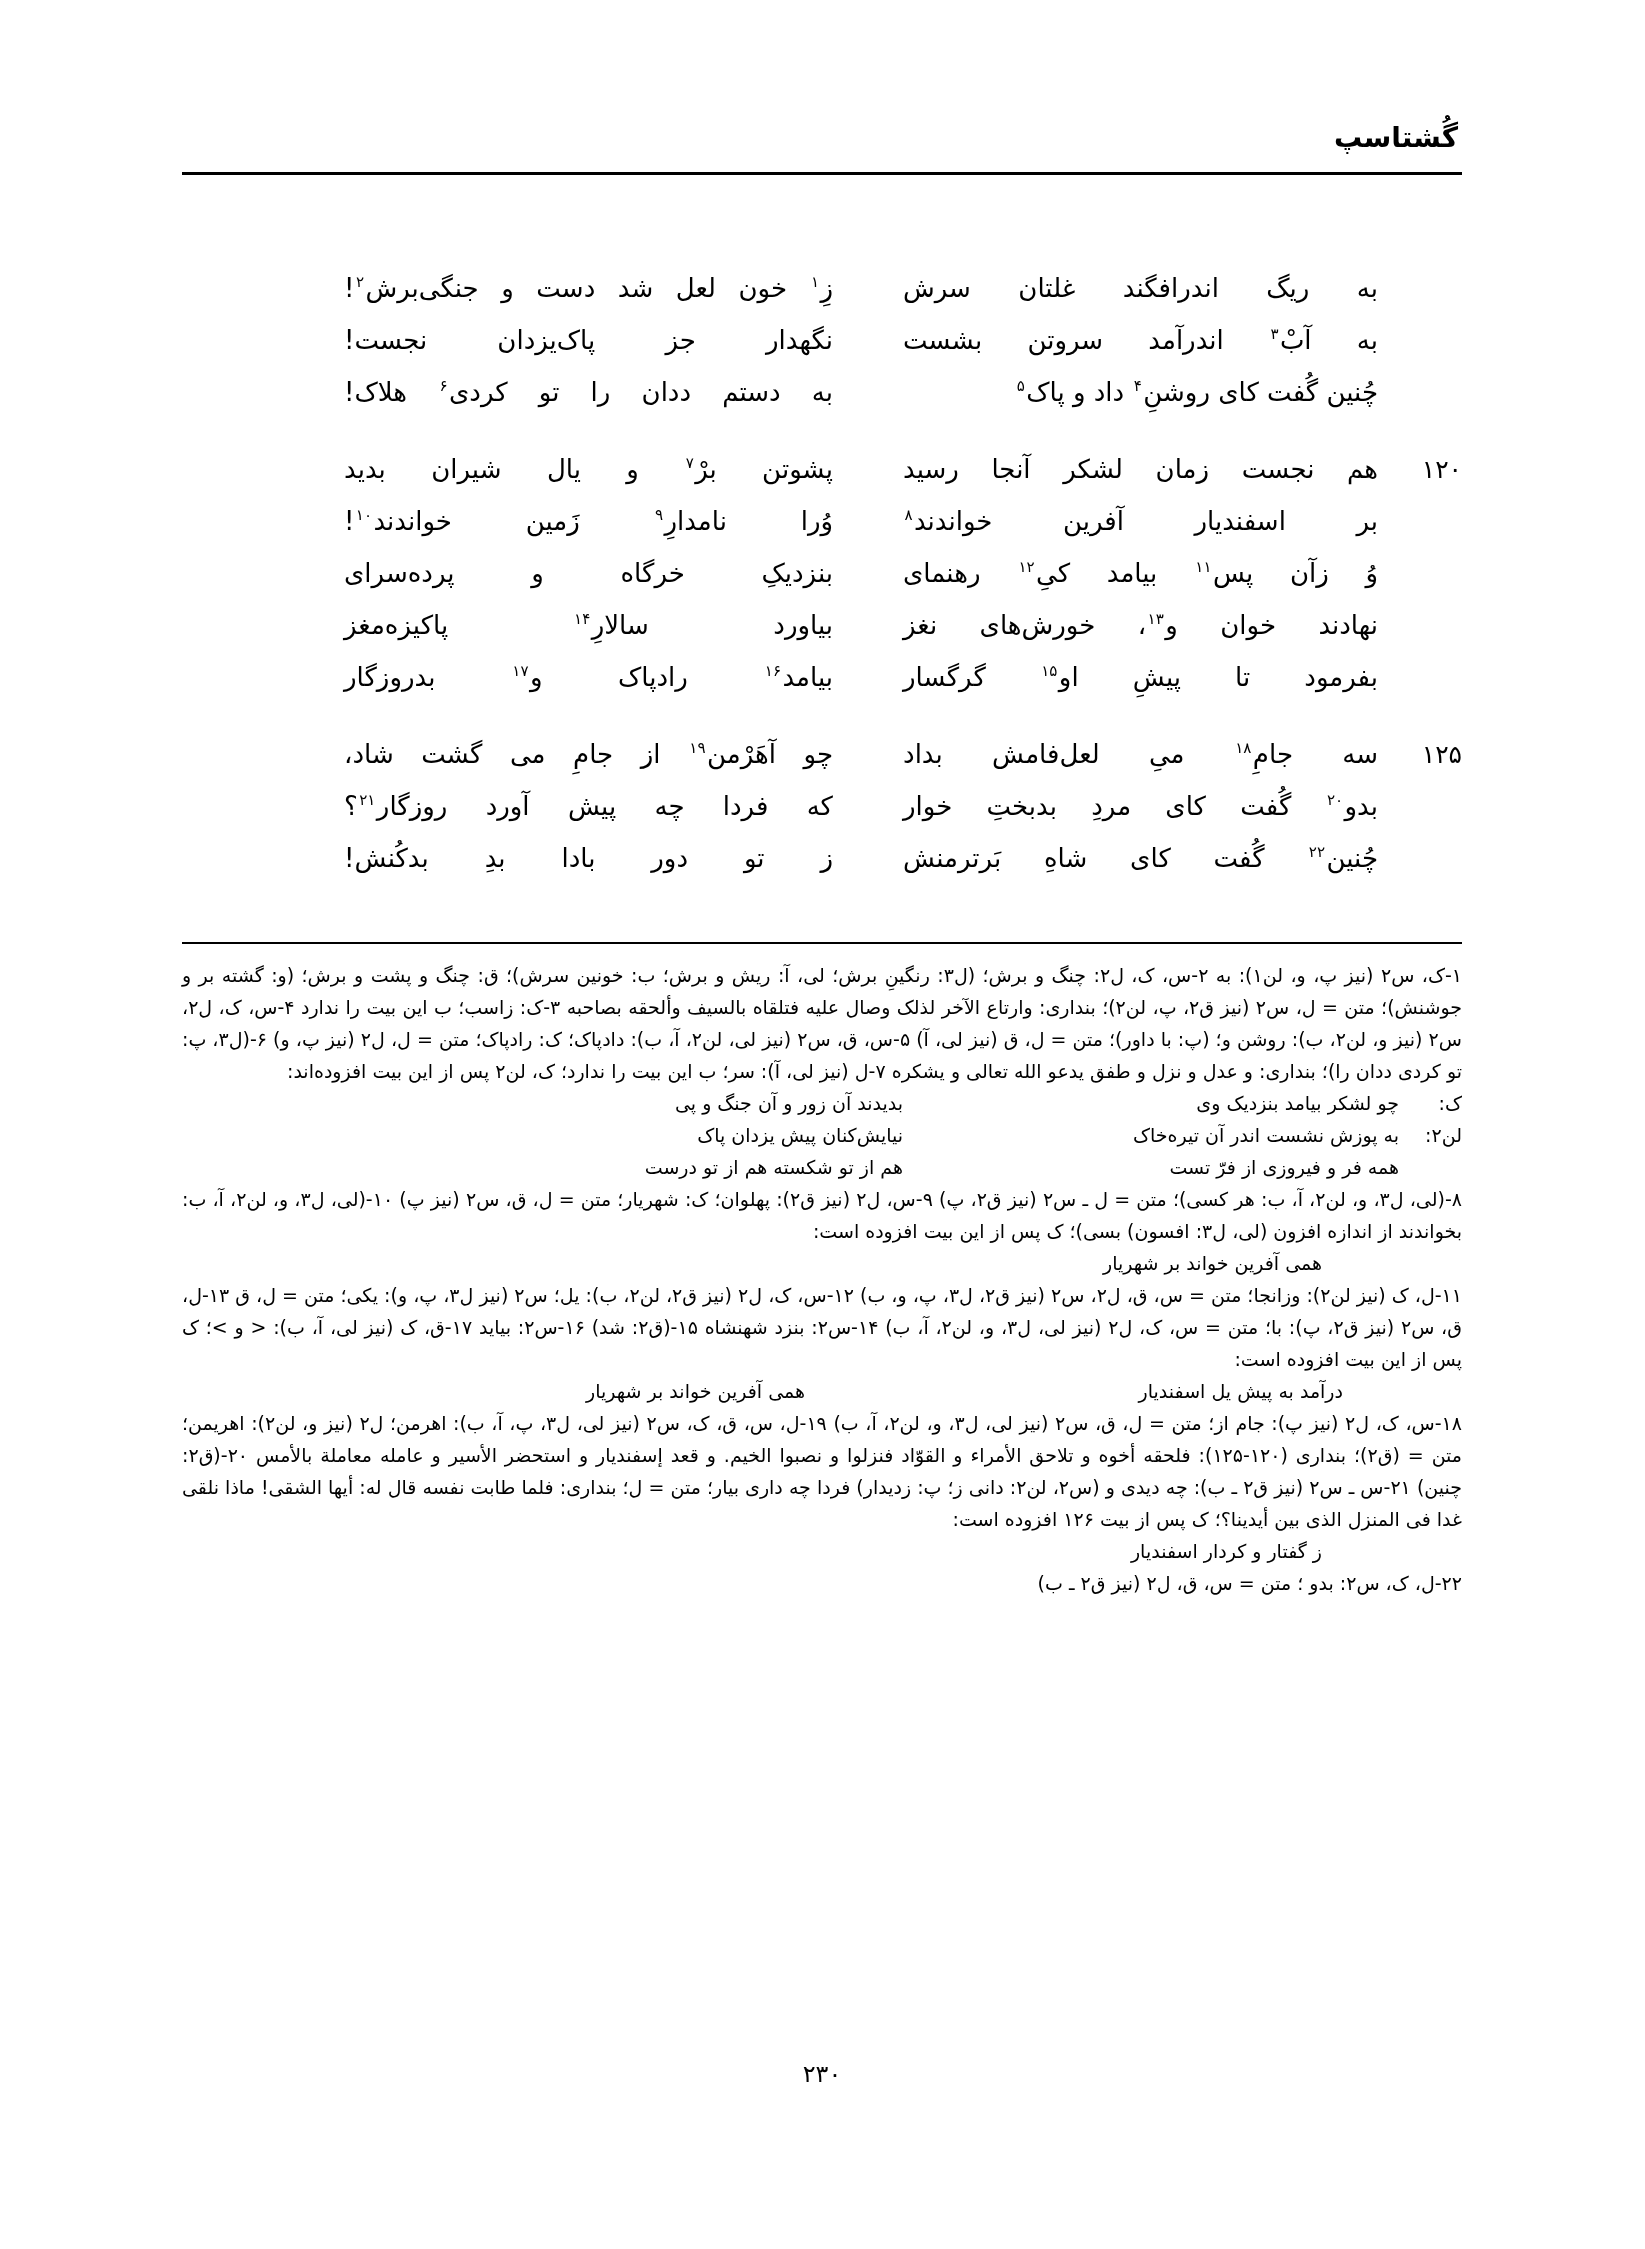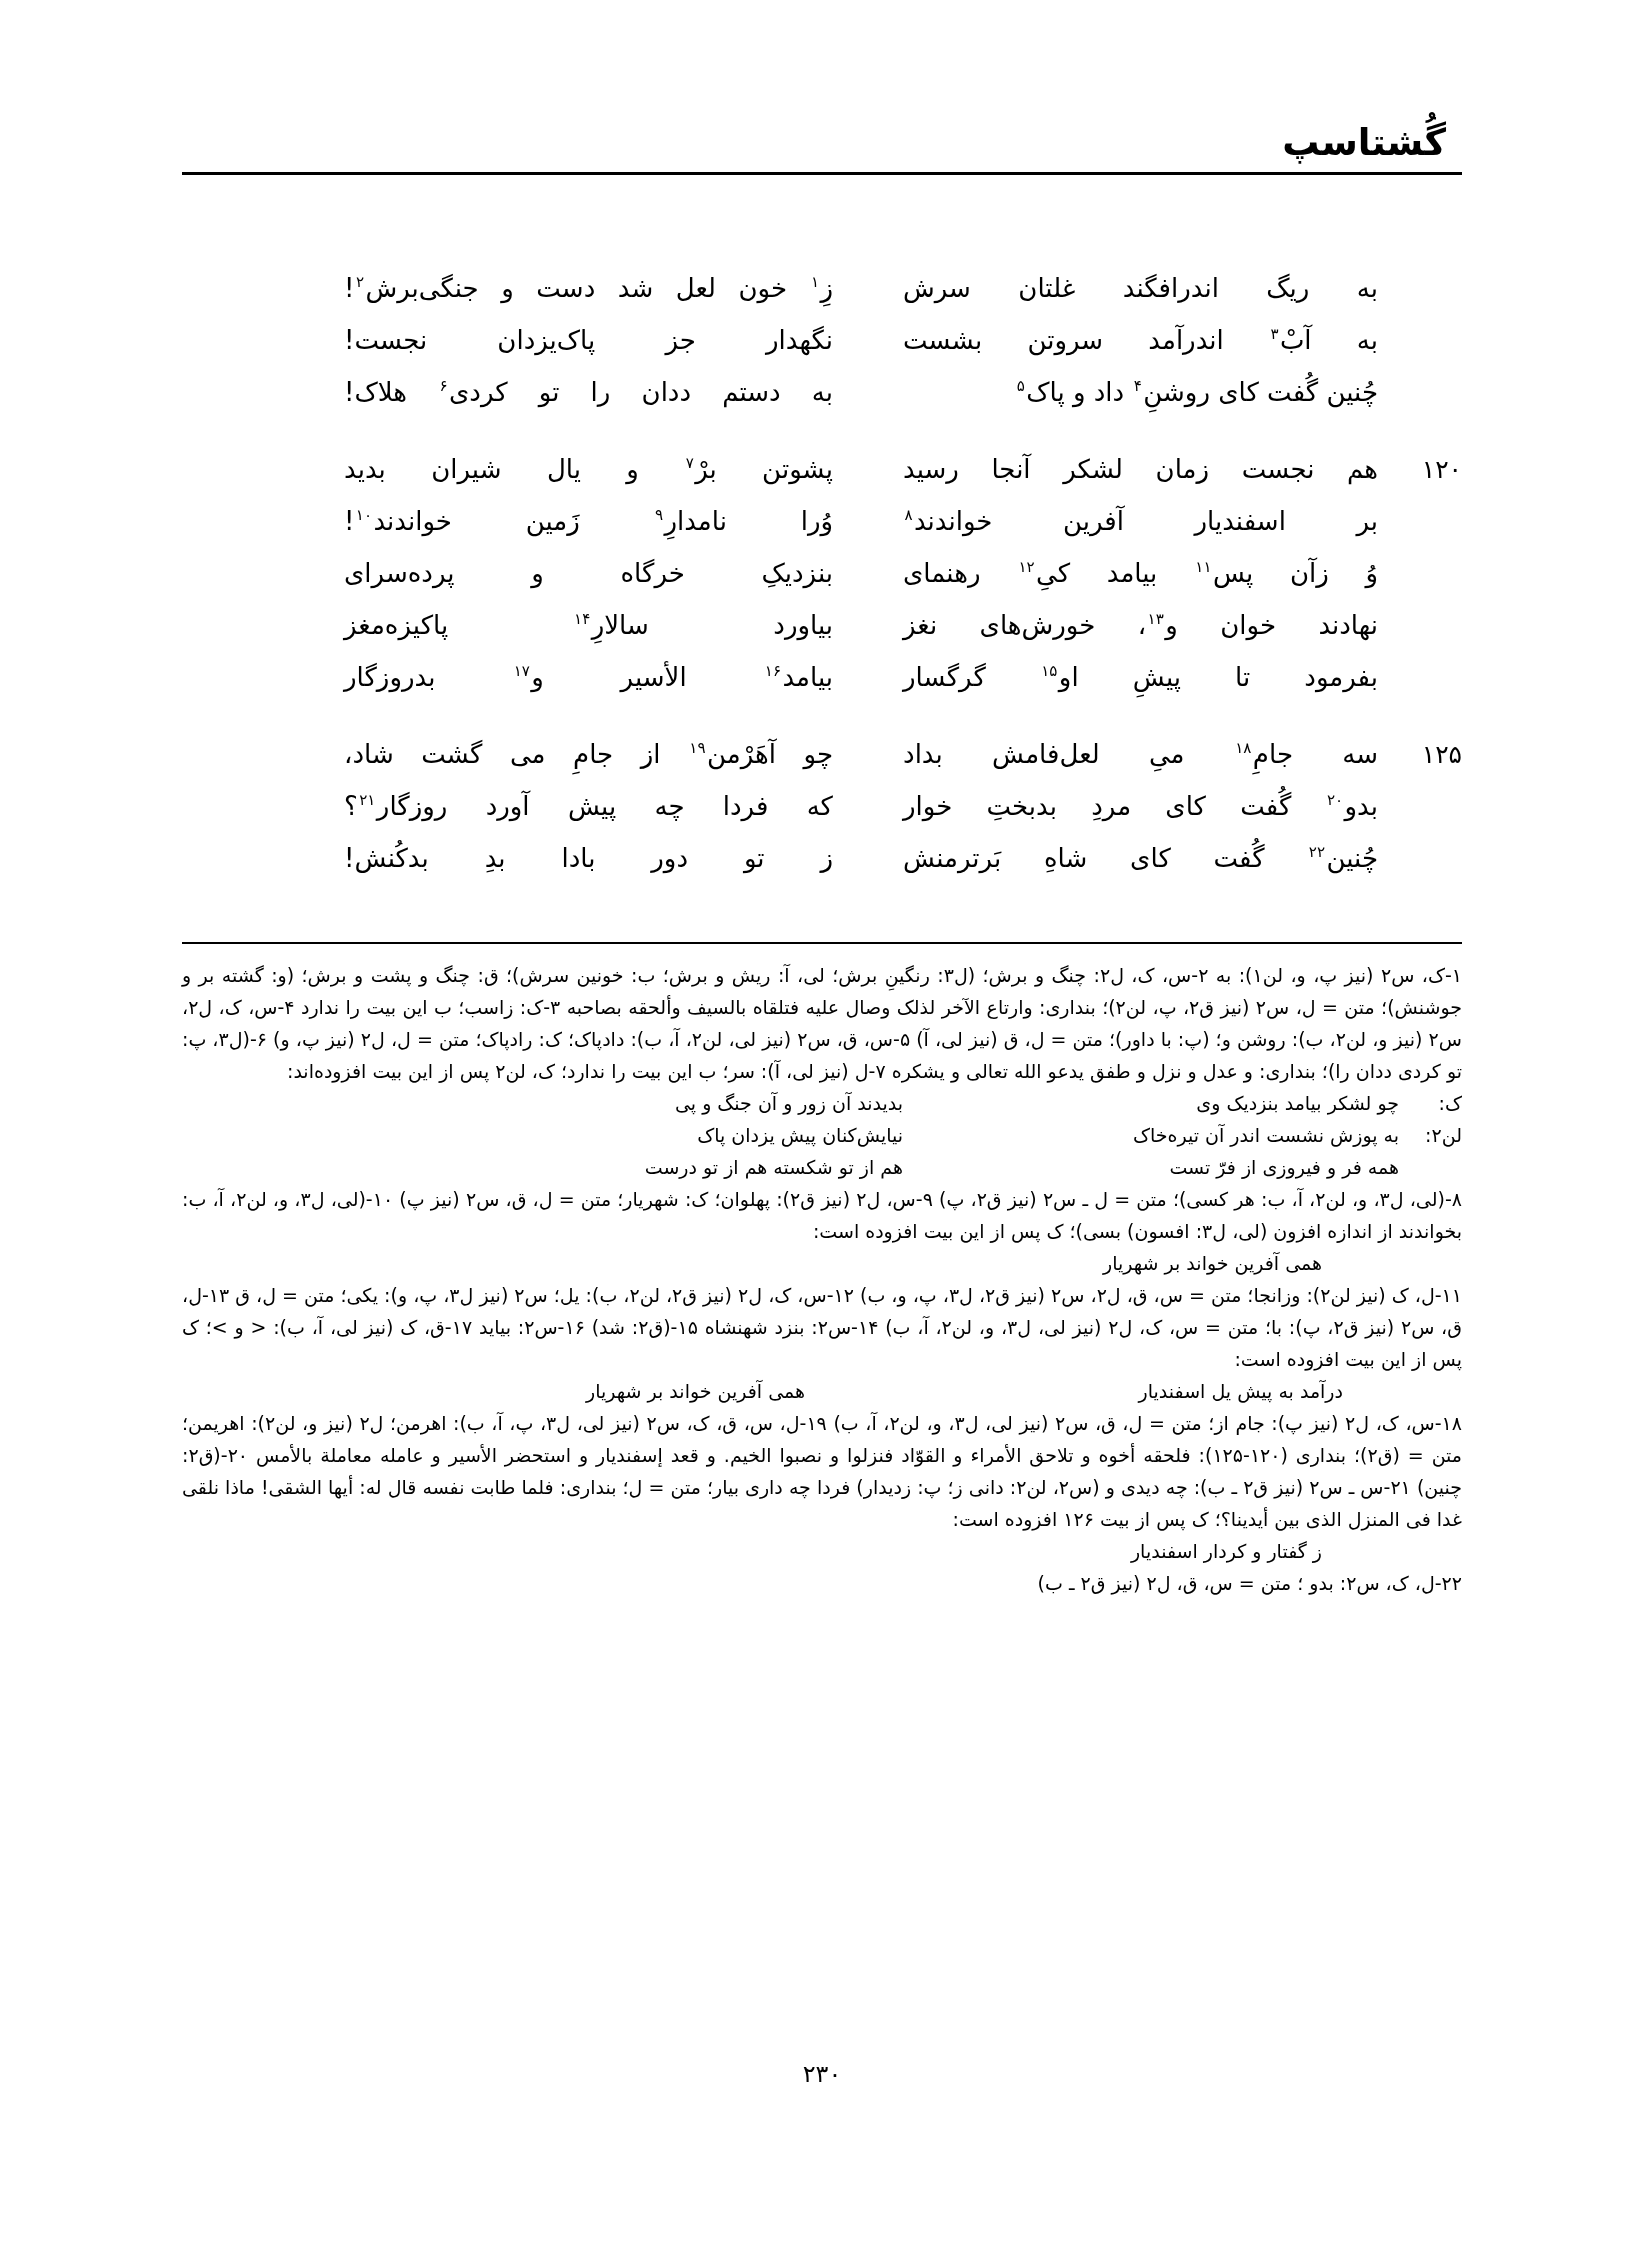--- a/index.html
+++ b/index.html
@@ -24,23 +24,23 @@
   
   .header-zone {
     position: absolute;
     top: 124px;
     right: 183px;
     left: 183px;
     height: 63px;
   }
   .header-title {
     position: absolute;
-    right: 16px;
+    right: 4px;
     top: 0;
-    font-size: 37px;
+    font-size: 28px;
     font-weight: bold;
     line-height: 1;
     white-space: nowrap;
     direction: rtl;
   }
   .header-rule {
     position: absolute;
     right: 0;
     left: 0;
     top: 48px;
@@ -294,21 +294,21 @@
         <div class="verse-number"></div>
         <div class="hemistich first">
           <span>بفرمود</span>
             <span>تا</span>
             <span>پیشِ</span>
             <span>او<sup class="ref">۱۵</sup></span>
             <span>گرگسار</span>
         </div>
         <div class="hemistich second">
           <span>بیامد<sup class="ref">۱۶</sup></span>
-            <span>الأسیر</span>
+            <span>رادپاک</span>
             <span>و<sup class="ref">۱۷</sup></span>
             <span>بدروزگار</span>
         </div>
       </div>
     </div>
 
     <div class="verse-block">
       <div class="verse-line">
         <div class="verse-number">۱۲۵</div>
         <div class="hemistich first">

